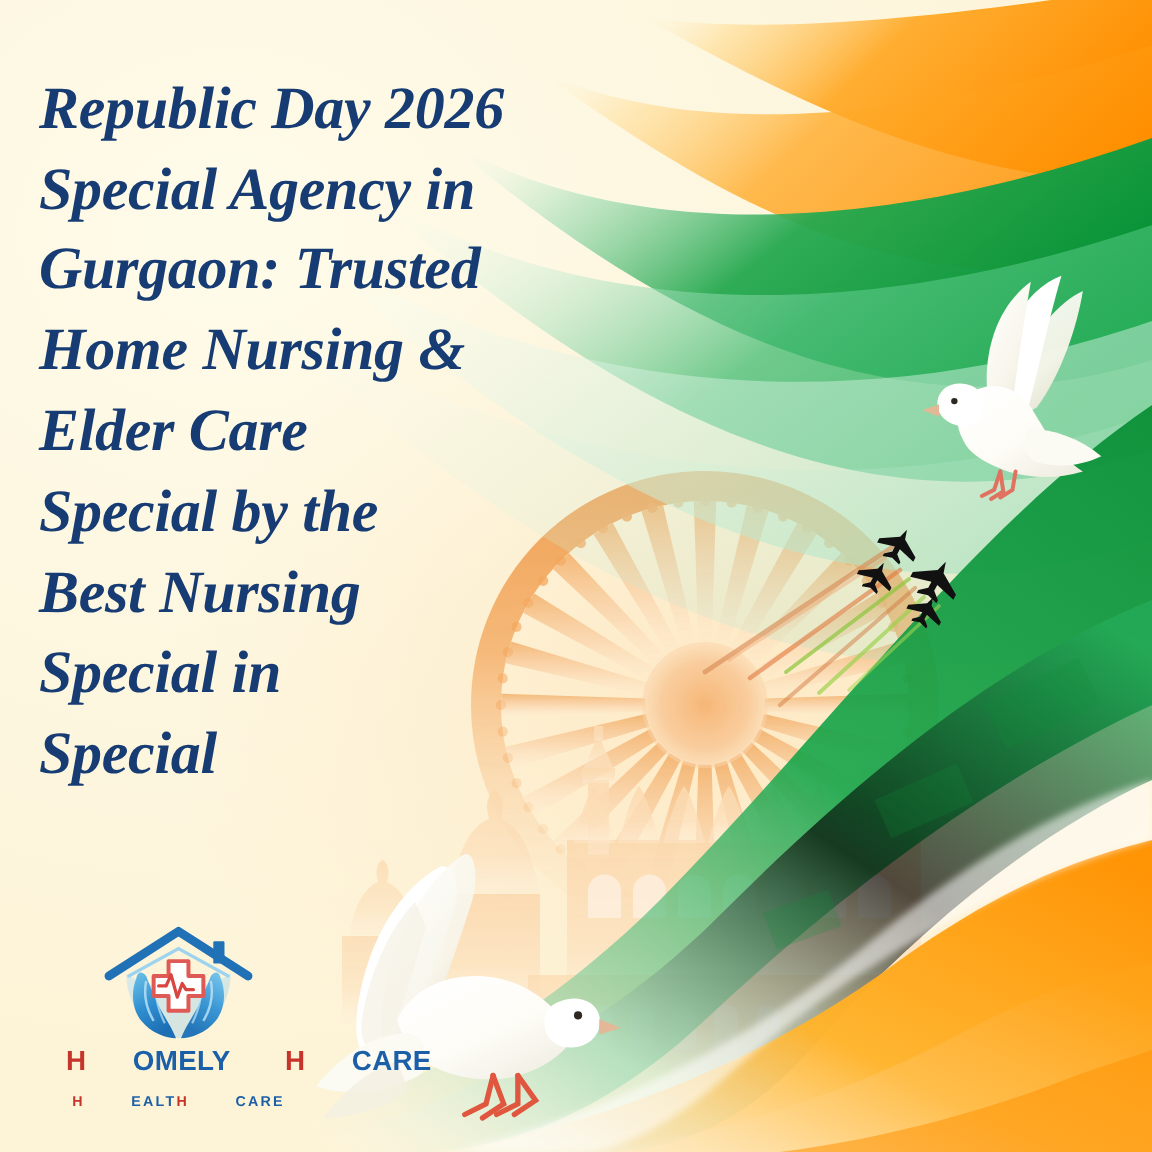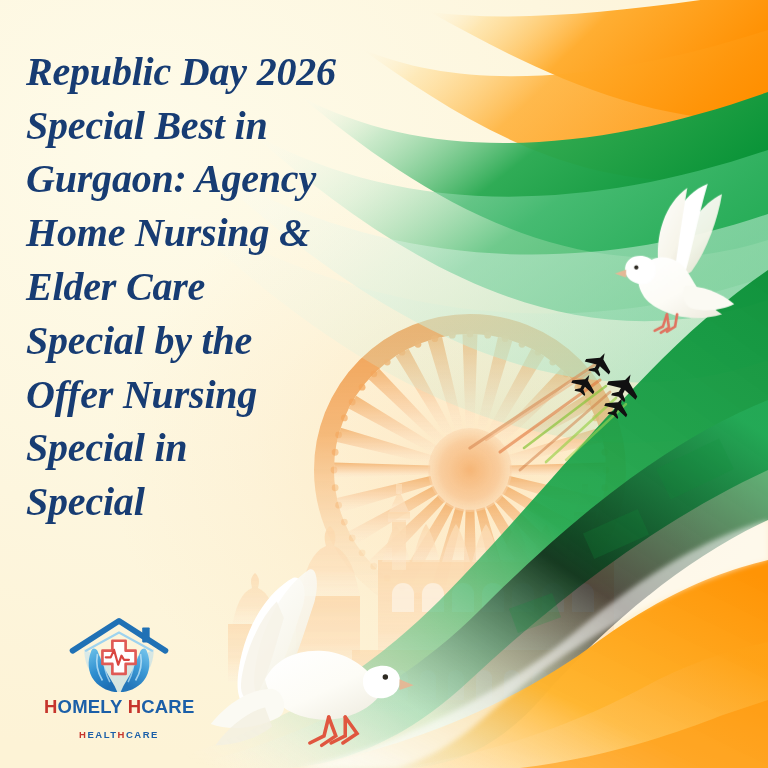--- a/index.html
+++ b/index.html
@@ -71,21 +71,21 @@
   }
   .logo-sub {
     font-family: "Liberation Sans", "DejaVu Sans", sans-serif;
     font-weight: 700;
     font-size: 9.5px;
     letter-spacing: 1.5px;
     margin-top: 14px;
     line-height: 1;
   }
   .lr { color: #c6352c; }
-  .lb { color: #1b5fa8; }
+  .lb { color: #1b5fa8; padding-left: 31px; }
 </style>
 </head>
 <body>
 
 <div id="poster">
 
   <div class="bg-base"></div>
 
   <svg class="art" viewBox="0 0 768 768" xmlns="http://www.w3.org/2000/svg">
     <defs>
@@ -421,26 +421,26 @@
         <path d="M104 128 L100 144 L88 150"></path>
         <path d="M104 128 L110 144 L98 152"></path>
         <path d="M118 128 L118 144 L106 150"></path>
         <path d="M118 128 L128 142 L116 150"></path>
       </g>
     </g>
   </svg>
 
   <h1 class="headline">
     <span class="hl-line">Republic Day 2026</span>
-    <span class="hl-line">Special Best in</span>
-    <span class="hl-line">Gurgaon: Agency</span>
+    <span class="hl-line">Special Agency in</span>
+    <span class="hl-line">Gurgaon: Trusted</span>
     <span class="hl-line">Home Nursing &amp;</span>
     <span class="hl-line">Elder Care</span>
     <span class="hl-line">Special by the</span>
-    <span class="hl-line">Offer Nursing</span>
+    <span class="hl-line">Best Nursing</span>
     <span class="hl-line">Special in</span>
     <span class="hl-line">Special</span>
   </h1>
 
   <div class="logo">
     <svg class="logo-mark" viewBox="0 0 140 100" xmlns="http://www.w3.org/2000/svg">
       <defs>
         <linearGradient id="handGrad" x1="0" y1="0" x2="0.4" y2="1">
           <stop offset="0%" stop-color="#6fc3ea"></stop>
           <stop offset="55%" stop-color="#2f8fd0"></stop>

